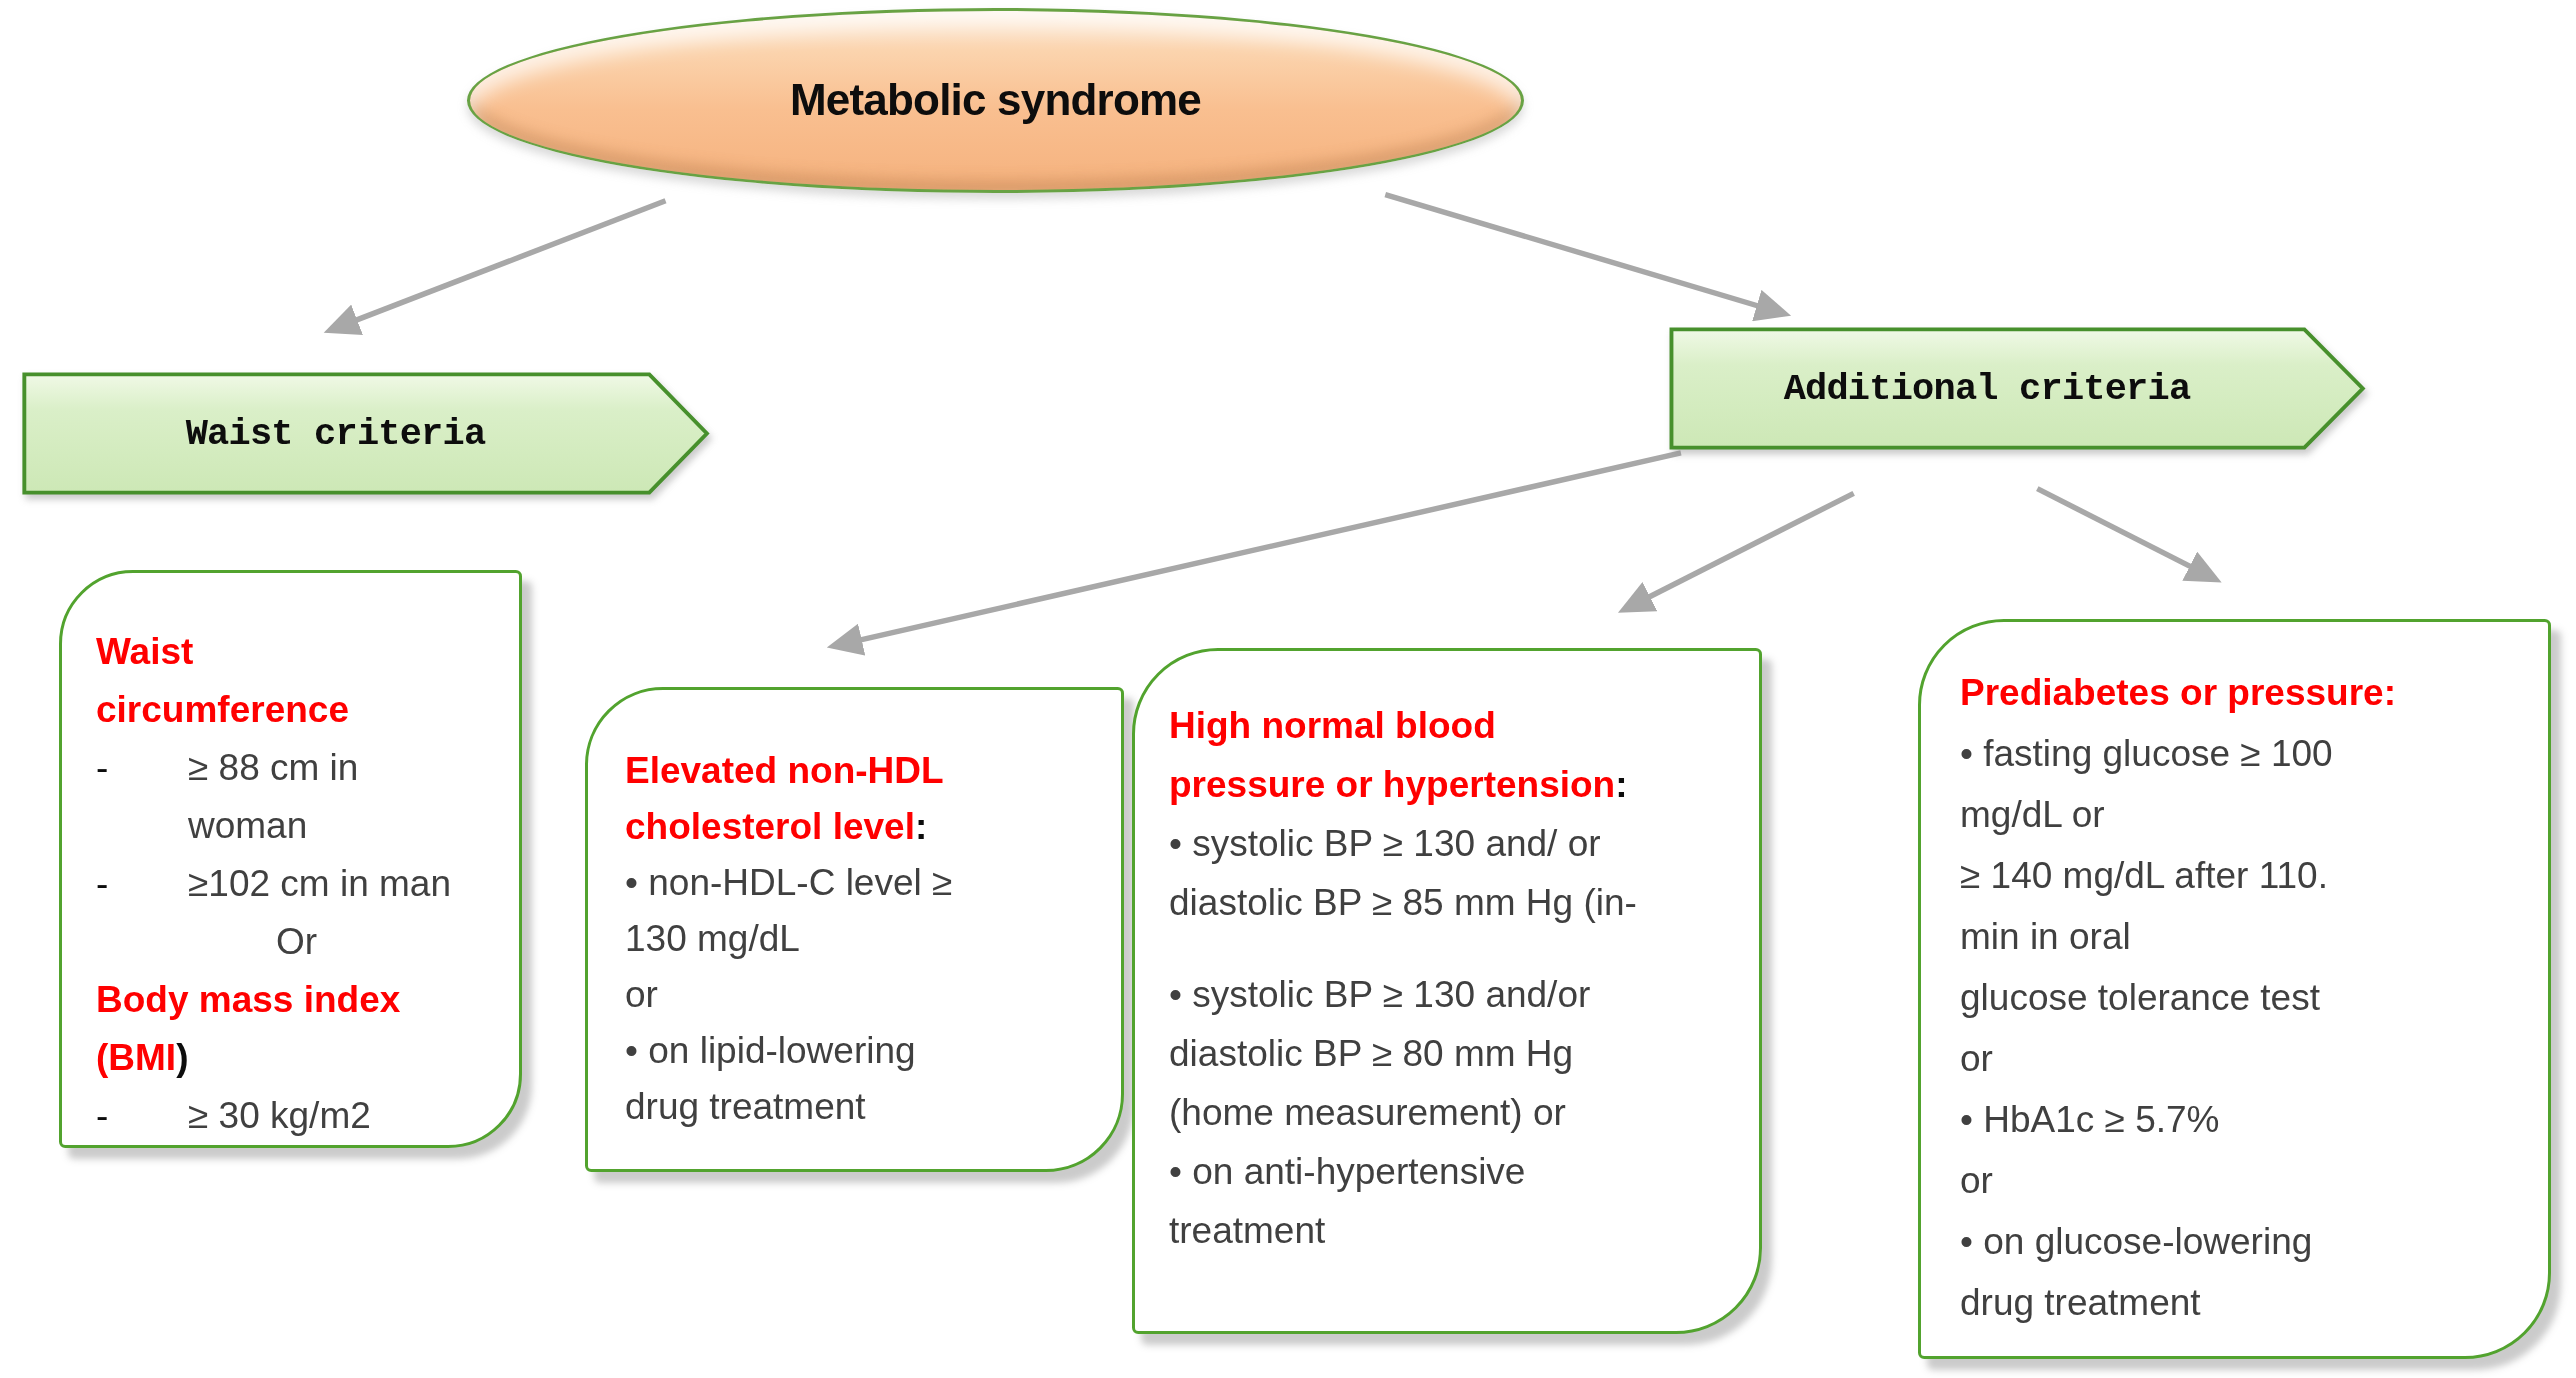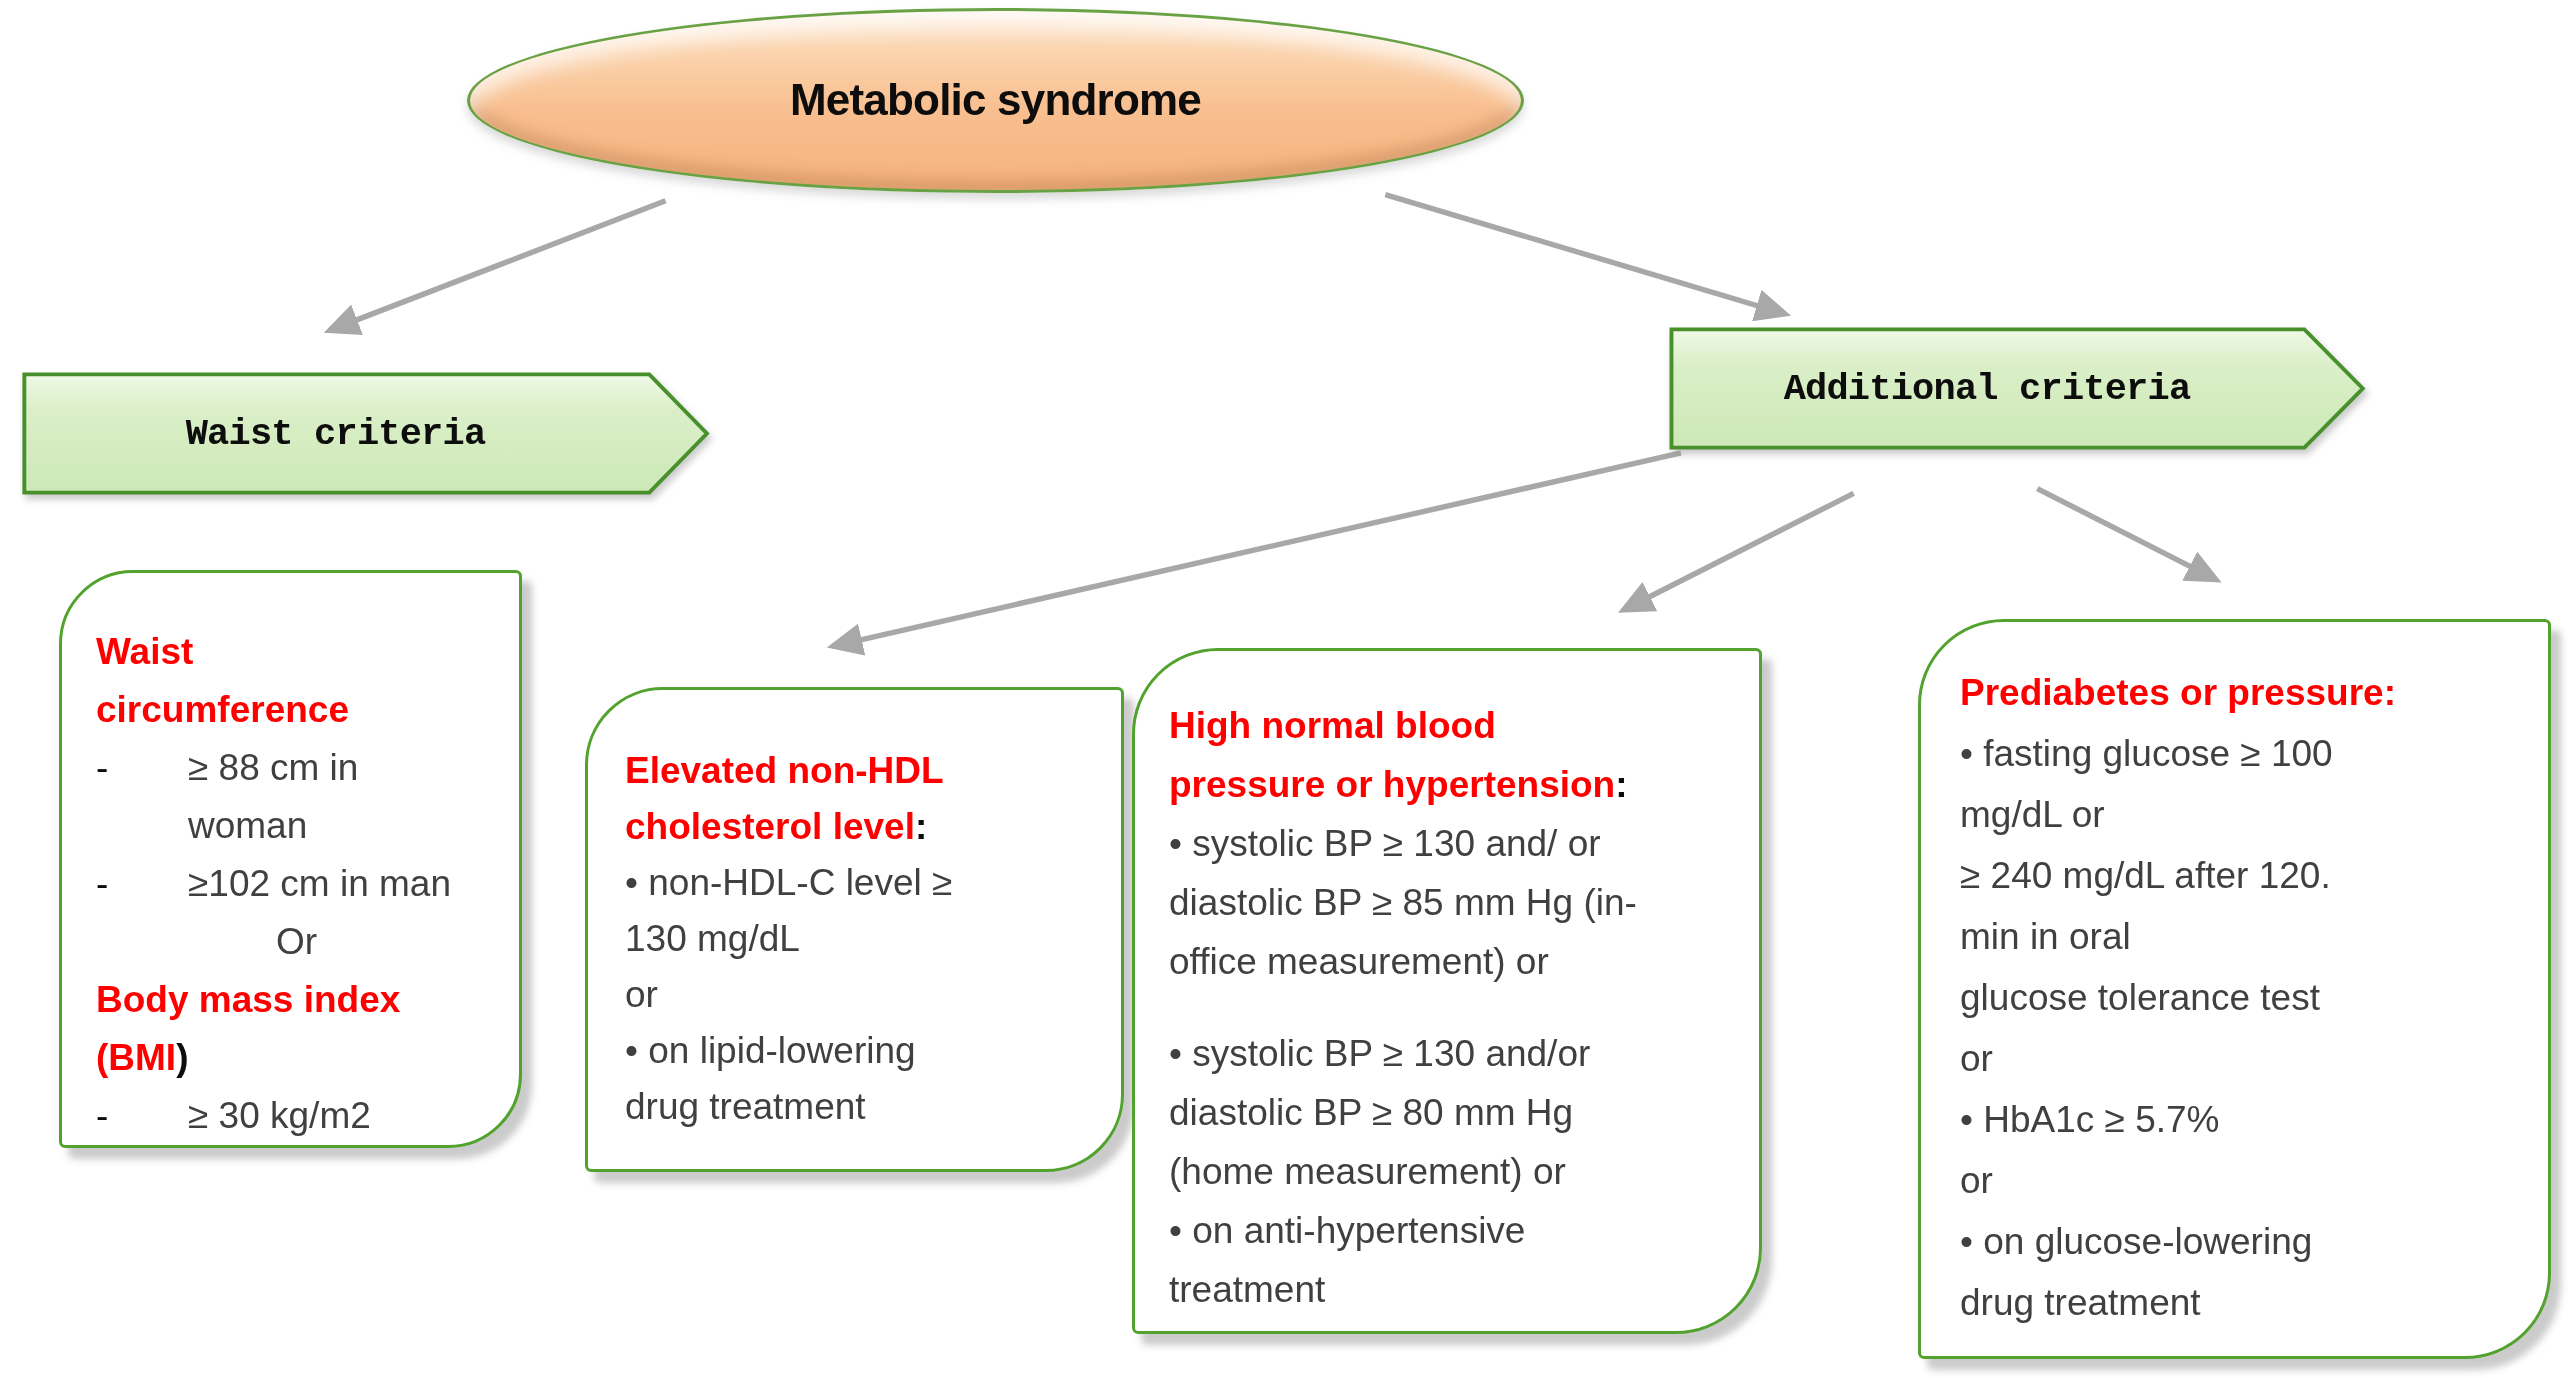--- a/index.html
+++ b/index.html
@@ -123,34 +123,33 @@
       <div class="line text"><span>or</span></div>
       <div class="line text"><span>• on lipid-lowering</span></div>
       <div class="line text"><span>drug treatment</span></div>
     </div>
 
   <div class="card card-3">
       <div class="line red"><span>High normal blood</span></div>
       <div class="line red"><span>pressure or hypertension</span><span class="tail">:</span></div>
       <div class="line text"><span>• systolic BP ≥ 130 and/ or</span></div>
       <div class="line text"><span>diastolic BP ≥ 85 mm Hg (in-</span></div>
-      <div class="line text"><span>office measurement) or</span></div>
       <div class="line spacer"><span></span></div>
       <div class="line text"><span>• systolic  BP ≥ 130 and/or</span></div>
       <div class="line text"><span>diastolic BP ≥ 80 mm Hg</span></div>
       <div class="line text"><span>(home measurement) or</span></div>
       <div class="line text"><span>• on anti-hypertensive</span></div>
       <div class="line text"><span>treatment</span></div>
     </div>
 
   <div class="card card-4">
       <div class="line red"><span>Prediabetes or pressure:</span></div>
       <div class="line text"><span>• fasting glucose ≥ 100</span></div>
       <div class="line text"><span>mg/dL or</span></div>
-      <div class="line text"><span>≥ 240 mg/dL after 120.</span></div>
+      <div class="line text"><span>≥ 140 mg/dL after 110.</span></div>
       <div class="line text"><span>min in oral</span></div>
       <div class="line text"><span>glucose tolerance test</span></div>
       <div class="line text"><span>or</span></div>
       <div class="line text"><span>• HbA1c ≥ 5.7%</span></div>
       <div class="line text"><span>or</span></div>
       <div class="line text"><span>• on glucose-lowering</span></div>
       <div class="line text"><span>drug treatment</span></div>
     </div>
 
 </div>

